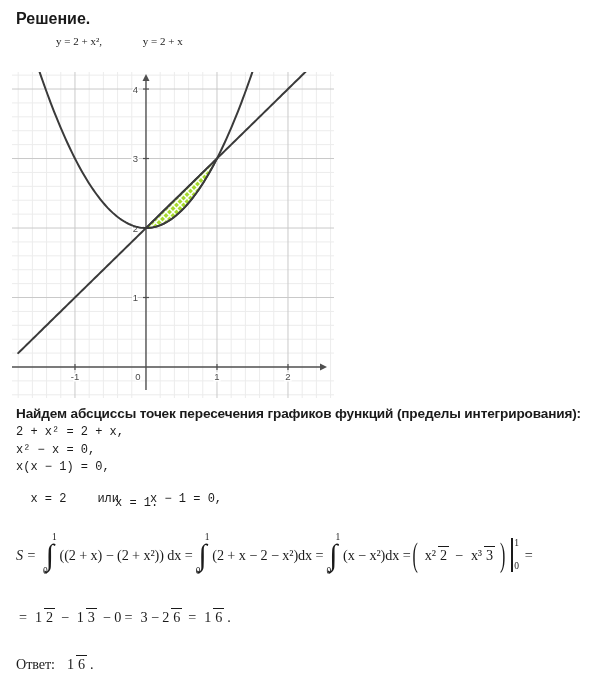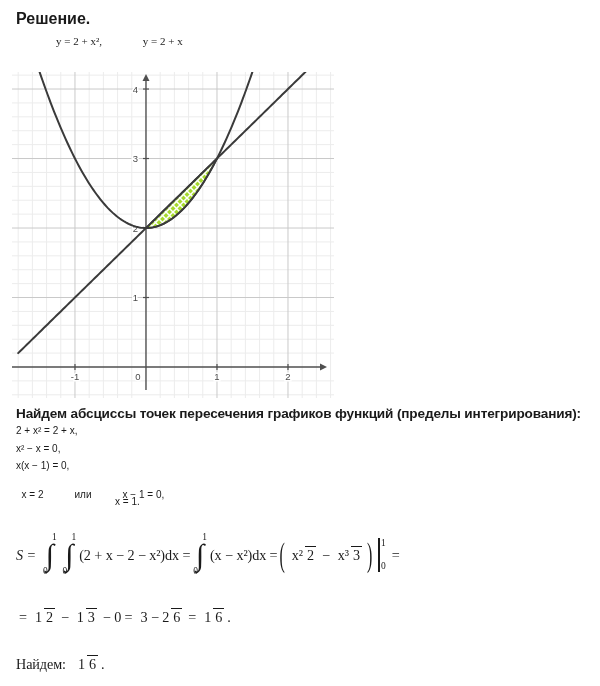--- a/index.html
+++ b/index.html
@@ -6,21 +6,21 @@
   body{
     width:600px;height:686px;position:relative;background:#ffffff;
     font-family:"Liberation Sans",sans-serif;color:#1a1a1a;overflow:hidden;
   }
   .abs{position:absolute;}
   #title{left:16px;top:10px;font-size:16px;font-weight:bold;}
   #funcs{left:16px;top:35px;font-family:"Liberation Serif",serif;font-size:11px;margin-left:40px;}
   #funcs .f2{margin-left:38px;}
   #graph{left:12px;top:72px;width:322px;height:326px;}
   #find-header{left:16px;top:406px;font-size:13.6px;width:584px;letter-spacing:-0.15px;font-weight:bold;}
-  .eq{font-family:Liberation Sans, sans-serif;font-size:10px;left:16px;white-space:pre;}
+  .eq{font-family:Liberation Mono, monospace;font-size:12px;left:16px;white-space:pre;}
   #eq1{top:425px;} #eq2{top:443px;} #eq3{top:460px;text-align:right;} #eq4{top:478px;} #eq5{top:496px;padding-left:99px;}
   #eq4 .or{margin:0 31px;}
   .mathline{display:flex;align-items:center;font-family:"Liberation Serif",serif;
     font-size:14.2px;white-space:nowrap;letter-spacing:-0.1px;}
   #integral-line{left:16px;top:523px;height:64px;}
   #eval-line{left:16px;top:596px;height:42px;}
   #answer-line{left:16px;top:643px;height:42px;}
   .ital{font-style:italic;margin-right:4px;}
   .int-group{display:inline-flex;flex-direction:column;align-items:center;line-height:1;margin:0 3px;}
   .int-bound{font-size:9.5px;}
@@ -135,20 +135,21 @@
 </div>
 <div class="abs eq" id="eq5">x = 1.</div>
 
 <div class="abs mathline" id="integral-line">
   <span class="ital">S =</span>
   <span class="int-group">
     <span class="int-bound up">1</span>
     <span class="int-sign">∫</span>
     <span class="int-bound lo">0</span>
   </span>
+  <span>((2 + x) − (2 + x²)) dx =</span>
   <span class="int-group">
     <span class="int-bound up">1</span>
     <span class="int-sign">∫</span>
     <span class="int-bound lo">0</span>
   </span>
   <span>(2 + x − 2 − x²)dx =</span>
   <span class="int-group">
     <span class="int-bound up">1</span>
     <span class="int-sign">∫</span>
     <span class="int-bound lo">0</span>
@@ -193,19 +194,19 @@
   </span>
   <span class="mspace">=</span>
   <span class="frac">
     <span class="num">1</span>
     <span class="den">6</span>
   </span>
   <span>.</span>
 </div>
 
 <div class="abs mathline" id="answer-line">
-  <span>Найдем:</span>
+  <span>Ответ:</span>
   <span class="frac">
     <span class="num">1</span>
     <span class="den">6</span>
   </span>
   <span>.</span>
 </div>
 
 </body></html>

